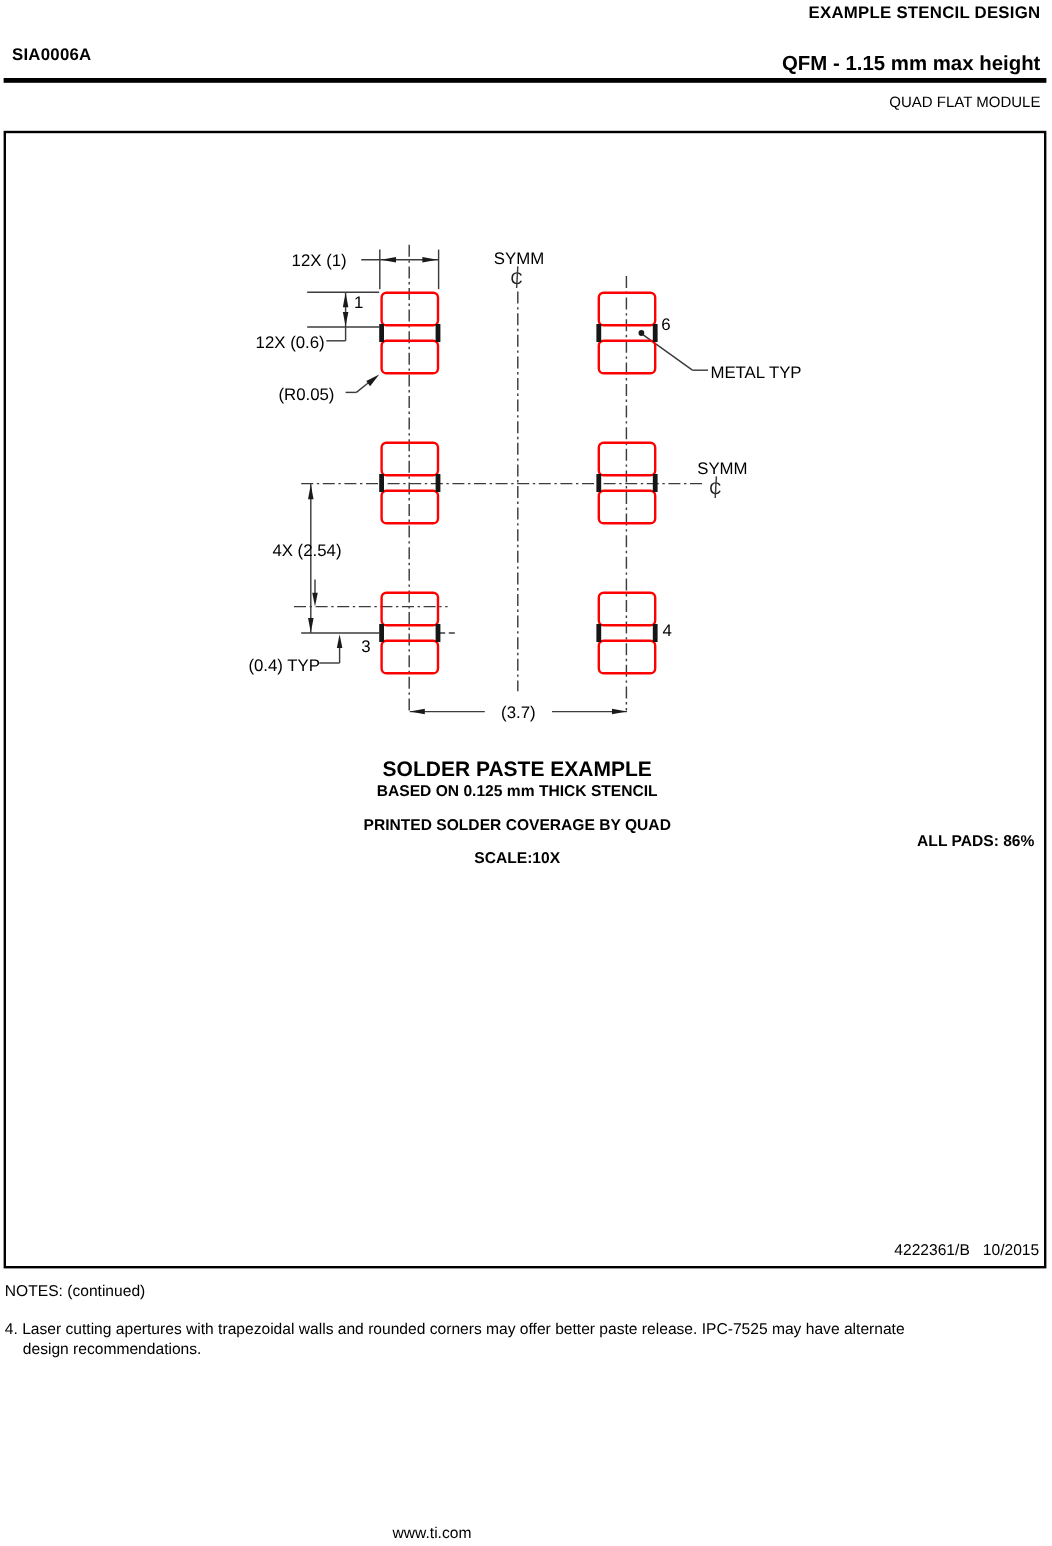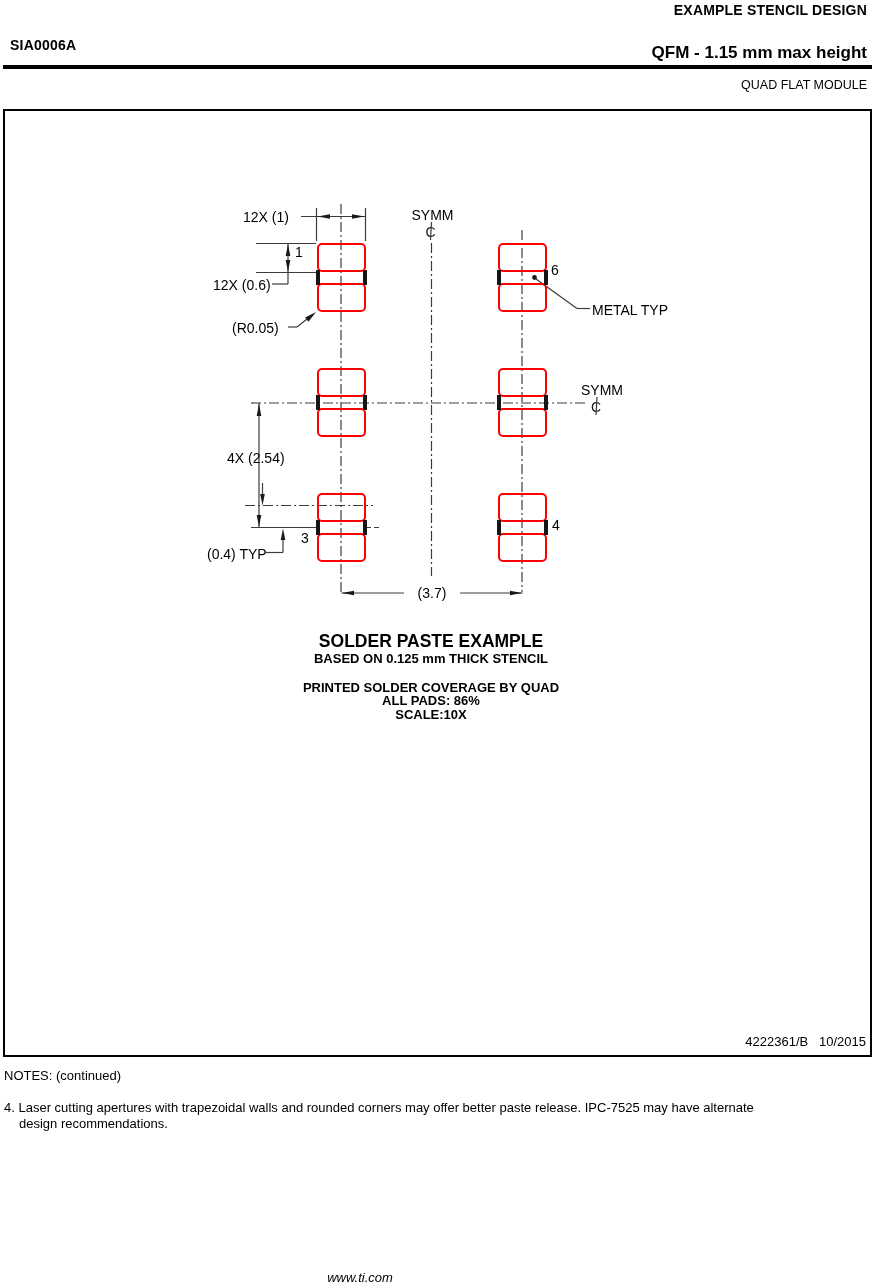--- a/index.html
+++ b/index.html
@@ -128,22 +128,22 @@
 <div class="abs dimlbl" style="left:581px;top:382px;">SYMM</div>
 <div class="abs dimlbl" style="left:227px;top:450px;">4X (2.54)</div>
 <div class="abs padnum" style="left:301px;top:530px;">3</div>
 <div class="abs padnum" style="left:552px;top:517px;">4</div>
 <div class="abs dimlbl" style="left:207px;top:546px;">(0.4) TYP</div>
 <div class="abs dimlbl" style="left:404px;top:585px;width:56px;text-align:center;">(3.7)</div>
 
 <div class="abs cap-wrap cap-title" style="top:631px;">SOLDER PASTE EXAMPLE</div>
 <div class="abs cap-wrap cap-line" style="top:651px;">BASED ON 0.125 mm THICK STENCIL</div>
 <div class="abs cap-wrap cap-line" style="top:680px;">PRINTED SOLDER COVERAGE BY QUAD</div>
-<div class="abs cap-wrap cap-line" style="top:693px;">ALL PADS: 86%</div>
+<div class="abs cap-wrap cap-line" style="top:693px;text-align:right;">ALL PADS: 86%</div>
 <div class="abs cap-wrap cap-line" style="top:707px;">SCALE:10X</div>
 
 <div class="abs docnum" style="top:1034px;right:11px;">4222361/B   10/2015</div>
 
 <div class="abs notes" style="left:4px;top:1068px;text-align:right;">NOTES: (continued)</div>
 <div class="abs notes" style="left:4px;top:1100px;">4. Laser cutting apertures with trapezoidal walls and rounded corners may offer better paste release. IPC-7525 may have alternate</div>
 <div class="abs notes" style="left:19px;top:1116px;">design recommendations.</div>
 
-<div class="abs footer" style="left:0;top:1270px;width:720px;text-align:center;font-style:italic;">www.ti.com</div>
+<div class="abs footer" style="left:0;top:1270px;width:720px;text-align:center;">www.ti.com</div>
 
 </body></html>

